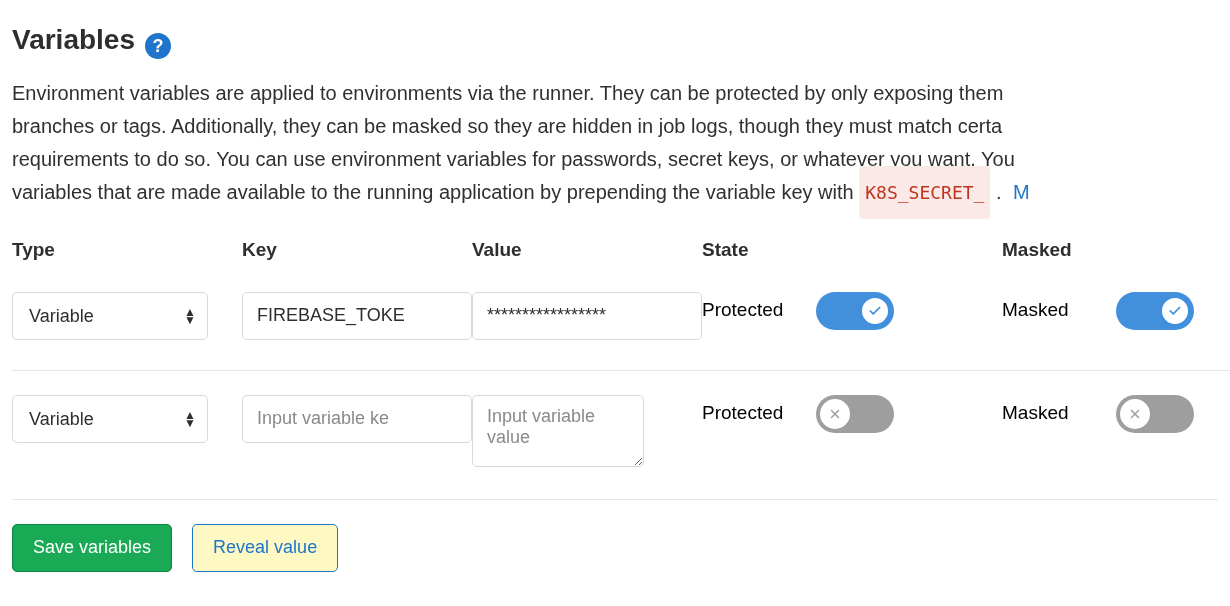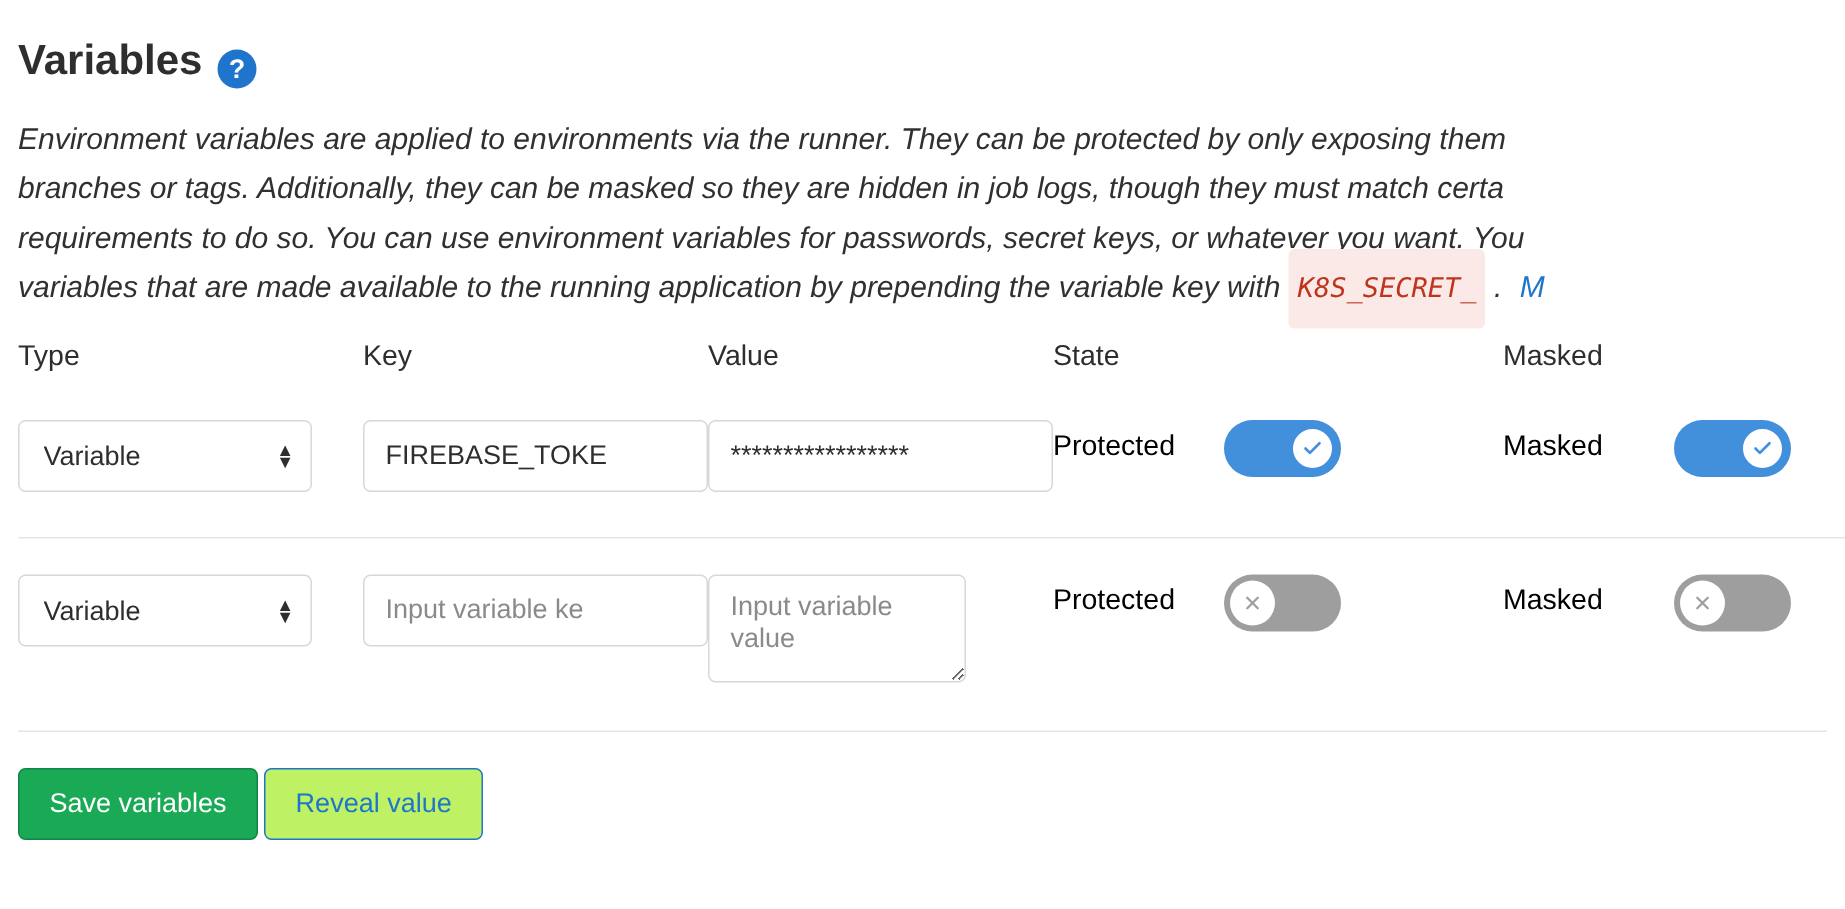--- a/index.html
+++ b/index.html
@@ -36,43 +36,42 @@
       font-size: 18px;
       display: flex;
       align-items: center;
       justify-content: center;
     }
 
     .description {
       font-size: 20px;
       line-height: 1.65;
       color: #303030;
-      margin-bottom: 16px;
+      margin-bottom: 28px;
       white-space: nowrap;
-      font-style: italic;
     }
     .description .line { display: block; }
     .code-chip {
       font-family: "SFMono-Regular", Menlo, Consolas, monospace;
       background: #fbe9e7;
       color: #c0341d;
       border-radius: 4px;
       padding: 16px 6px;
       font-size: 18px;
     }
     .more-link { color: #1f75cb; margin-left: 6px; }
 
     .vars-grid {
       display: grid;
       grid-template-columns: 220px 220px 220px 290px 240px;
       column-gap: 10px;
       align-items: start;
     }
     .col-head {
-      font-weight: 400;
+      font-weight: 700;
       font-size: 19px;
       color: #2e2e2e;
       padding-bottom: 18px;
     }
 
     .vars-row {
       display: contents;
     }
 
     .cell {
@@ -180,39 +179,39 @@
     }
 
     .divider-bottom {
       border: 0;
       border-top: 1px solid #e5e5e5;
       margin: 8px 0 24px 0;
     }
 
     .actions {
       display: flex;
-      gap: 4px;
+      gap: 20px;
     }
     .btn {
       height: 48px;
       padding: 0 20px;
       font-size: 18px;
       border-radius: 5px;
       cursor: pointer;
       font-family: inherit;
     }
     .btn-success {
       background: #108548;
       background: linear-gradient(#1aaa55, #168f48);
       background: #1aaa55;
       color: #fff;
       border: 1px solid #108548;
     }
     .btn-outline {
-      background: #bef264;
+      background: #fef9c3;
       color: #1f75cb;
       border: 1px solid #1f75cb;
     }
   </style>
 </head>
 <body>
 
 <div class="heading-row">
   <h2>Variables</h2>
   <span class="help-icon">?</span>

